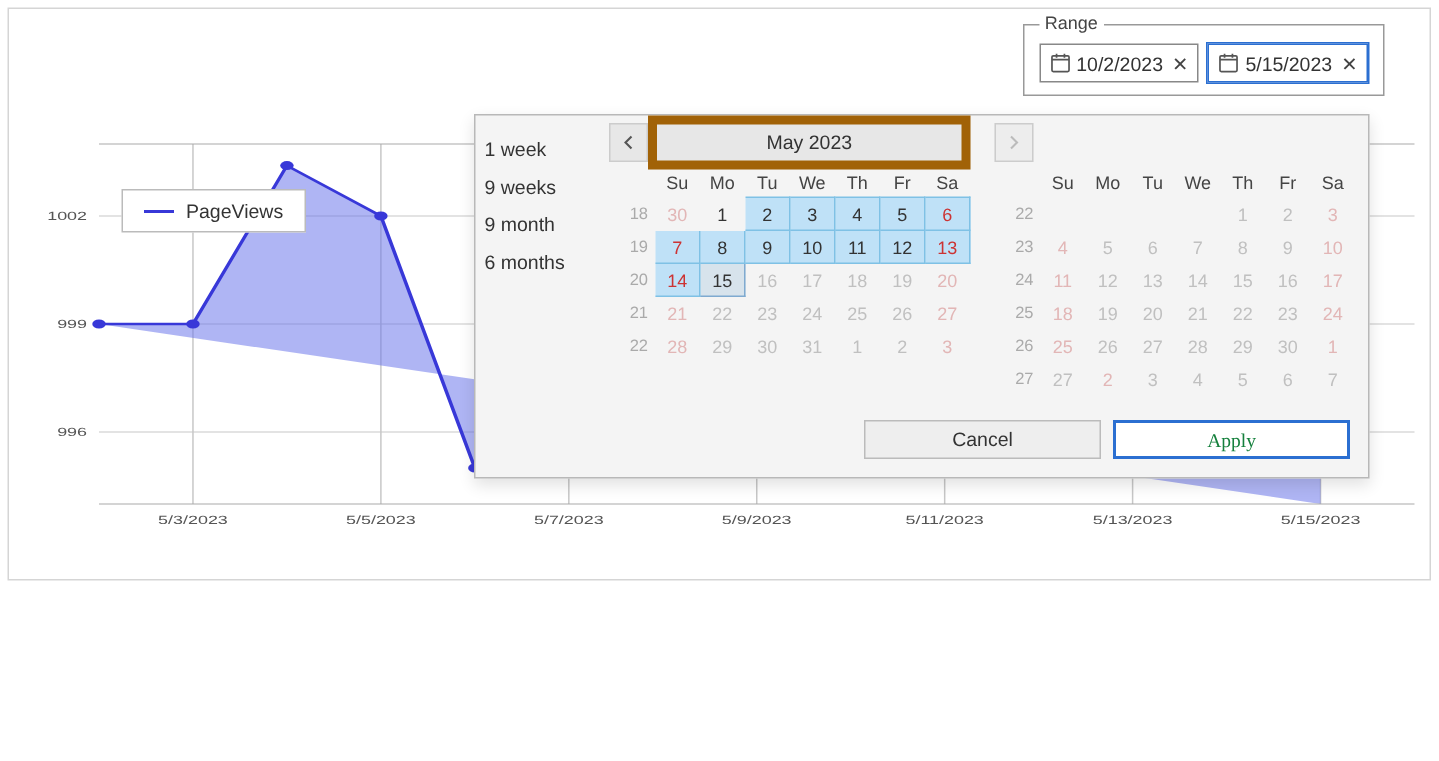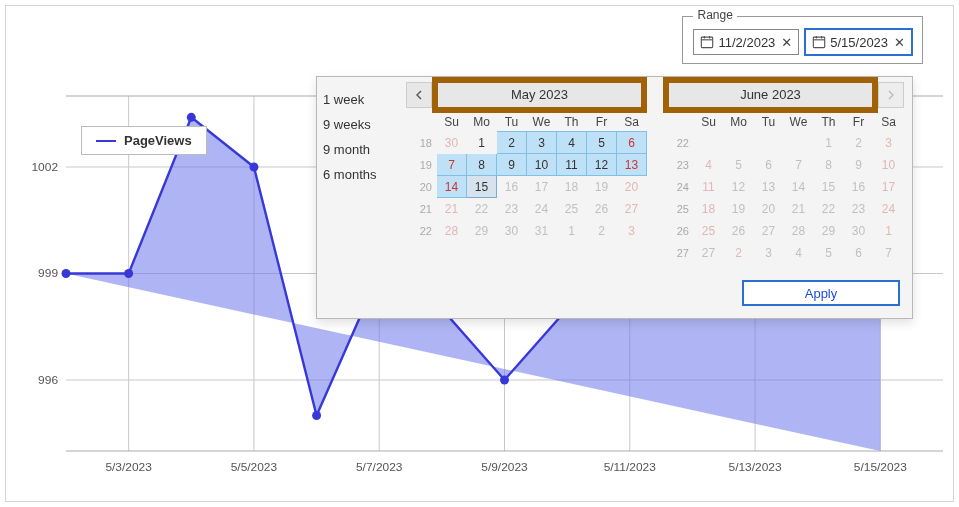--- a/index.html
+++ b/index.html
@@ -9,21 +9,21 @@
     background: #fff;
     color: #333;
     position: relative;
     width: 959px;
     height: 507px;
     overflow: hidden;
   }
   .outer {
     border: 1px solid #d5d5d5;
     margin: 5px;
-    height: 497px;
+    height: 382px;
     position: relative;
     padding-top: 76px;
   }
 
   
   .range-box {
     position: absolute;
     top: 10px;
     right: 30px;
     border: 1px solid #999;
@@ -90,21 +90,20 @@
     position: absolute;
     left: 75px;
     top: 120px;
     border: 1px solid #bbb;
     background: #fff;
     padding: 6px 14px;
     display: flex;
     align-items: center;
     gap: 8px;
     z-index: 5;
-    font-weight: bold;
   }
   .legend-line {
     width: 20px; height: 0;
     border-top: 2px solid #3838d8;
   }
 
   
   .popup {
     position: absolute;
     top: 70px;
@@ -214,38 +213,39 @@
     font-size: 13px;
     cursor: pointer;
   }
   .btn-cancel {
     background: #eee;
     border: 1px solid #bbb;
   }
   .btn-apply {
     background: #fff;
     border: 2px solid #2b6fd1;
-    color: #1d4ed8;
+    color: #15803d;
+    font-family: Liberation Serif, serif;
   }
 </style>
 </head>
 <body>
 
 <div class="outer">
 
   <div class="range-box">
     <span class="range-legend">Range</span>
     <div class="date-field">
       <svg class="cal-icon" viewBox="0 0 16 16">
           <rect x="1.5" y="2.5" width="13" height="12" rx="1" fill="none" stroke="#555" stroke-width="1.3"></rect>
           <line x1="1.5" y1="5.5" x2="14.5" y2="5.5" stroke="#555" stroke-width="1.3"></line>
           <line x1="5" y1="1" x2="5" y2="4" stroke="#555" stroke-width="1.3"></line>
           <line x1="11" y1="1" x2="11" y2="4" stroke="#555" stroke-width="1.3"></line>
         </svg>
-      <span>11/2/2023</span>
+      <span>10/2/2023</span>
       <span class="close-x">✕</span>
     </div>
     <div class="date-field focused">
       <svg class="cal-icon" viewBox="0 0 16 16">
           <rect x="1.5" y="2.5" width="13" height="12" rx="1" fill="none" stroke="#555" stroke-width="1.3"></rect>
           <line x1="1.5" y1="5.5" x2="14.5" y2="5.5" stroke="#555" stroke-width="1.3"></line>
           <line x1="5" y1="1" x2="5" y2="4" stroke="#555" stroke-width="1.3"></line>
           <line x1="11" y1="1" x2="11" y2="4" stroke="#555" stroke-width="1.3"></line>
         </svg>
       <span>5/15/2023</span>
@@ -390,21 +390,20 @@
                 <td class="other">1</td>
                 <td class="other">2</td>
                 <td class="other weekend">3</td>
               </tr>
             </tbody>
           </table>
       </div>
 
       <div class="month-panel">
         <div class="month-header">
-          <div class="month-title">June 2023</div>
           <div class="nav-btn disabled">
             <svg width="10" height="10" viewBox="0 0 10 10">
                 <path d="M3 1 L7 5 L3 9" fill="none" stroke="#bbb" stroke-width="1.4"></path>
               </svg>
           </div>
         </div>
         <table class="cal-table" id="cal-june">
             <thead>
               <tr>
                 <th></th>
@@ -476,17 +475,18 @@
                 <td class="other">4</td>
                 <td class="other">5</td>
                 <td class="other">6</td>
                 <td class="other">7</td>
               </tr>
             </tbody>
           </table>
       </div>
     </div>
     <div class="popup-footer">
+      <div class="btn btn-cancel">Cancel</div>
       <div class="btn btn-apply">Apply</div>
     </div>
   </div>
 
 </div>
 
 </body></html>

